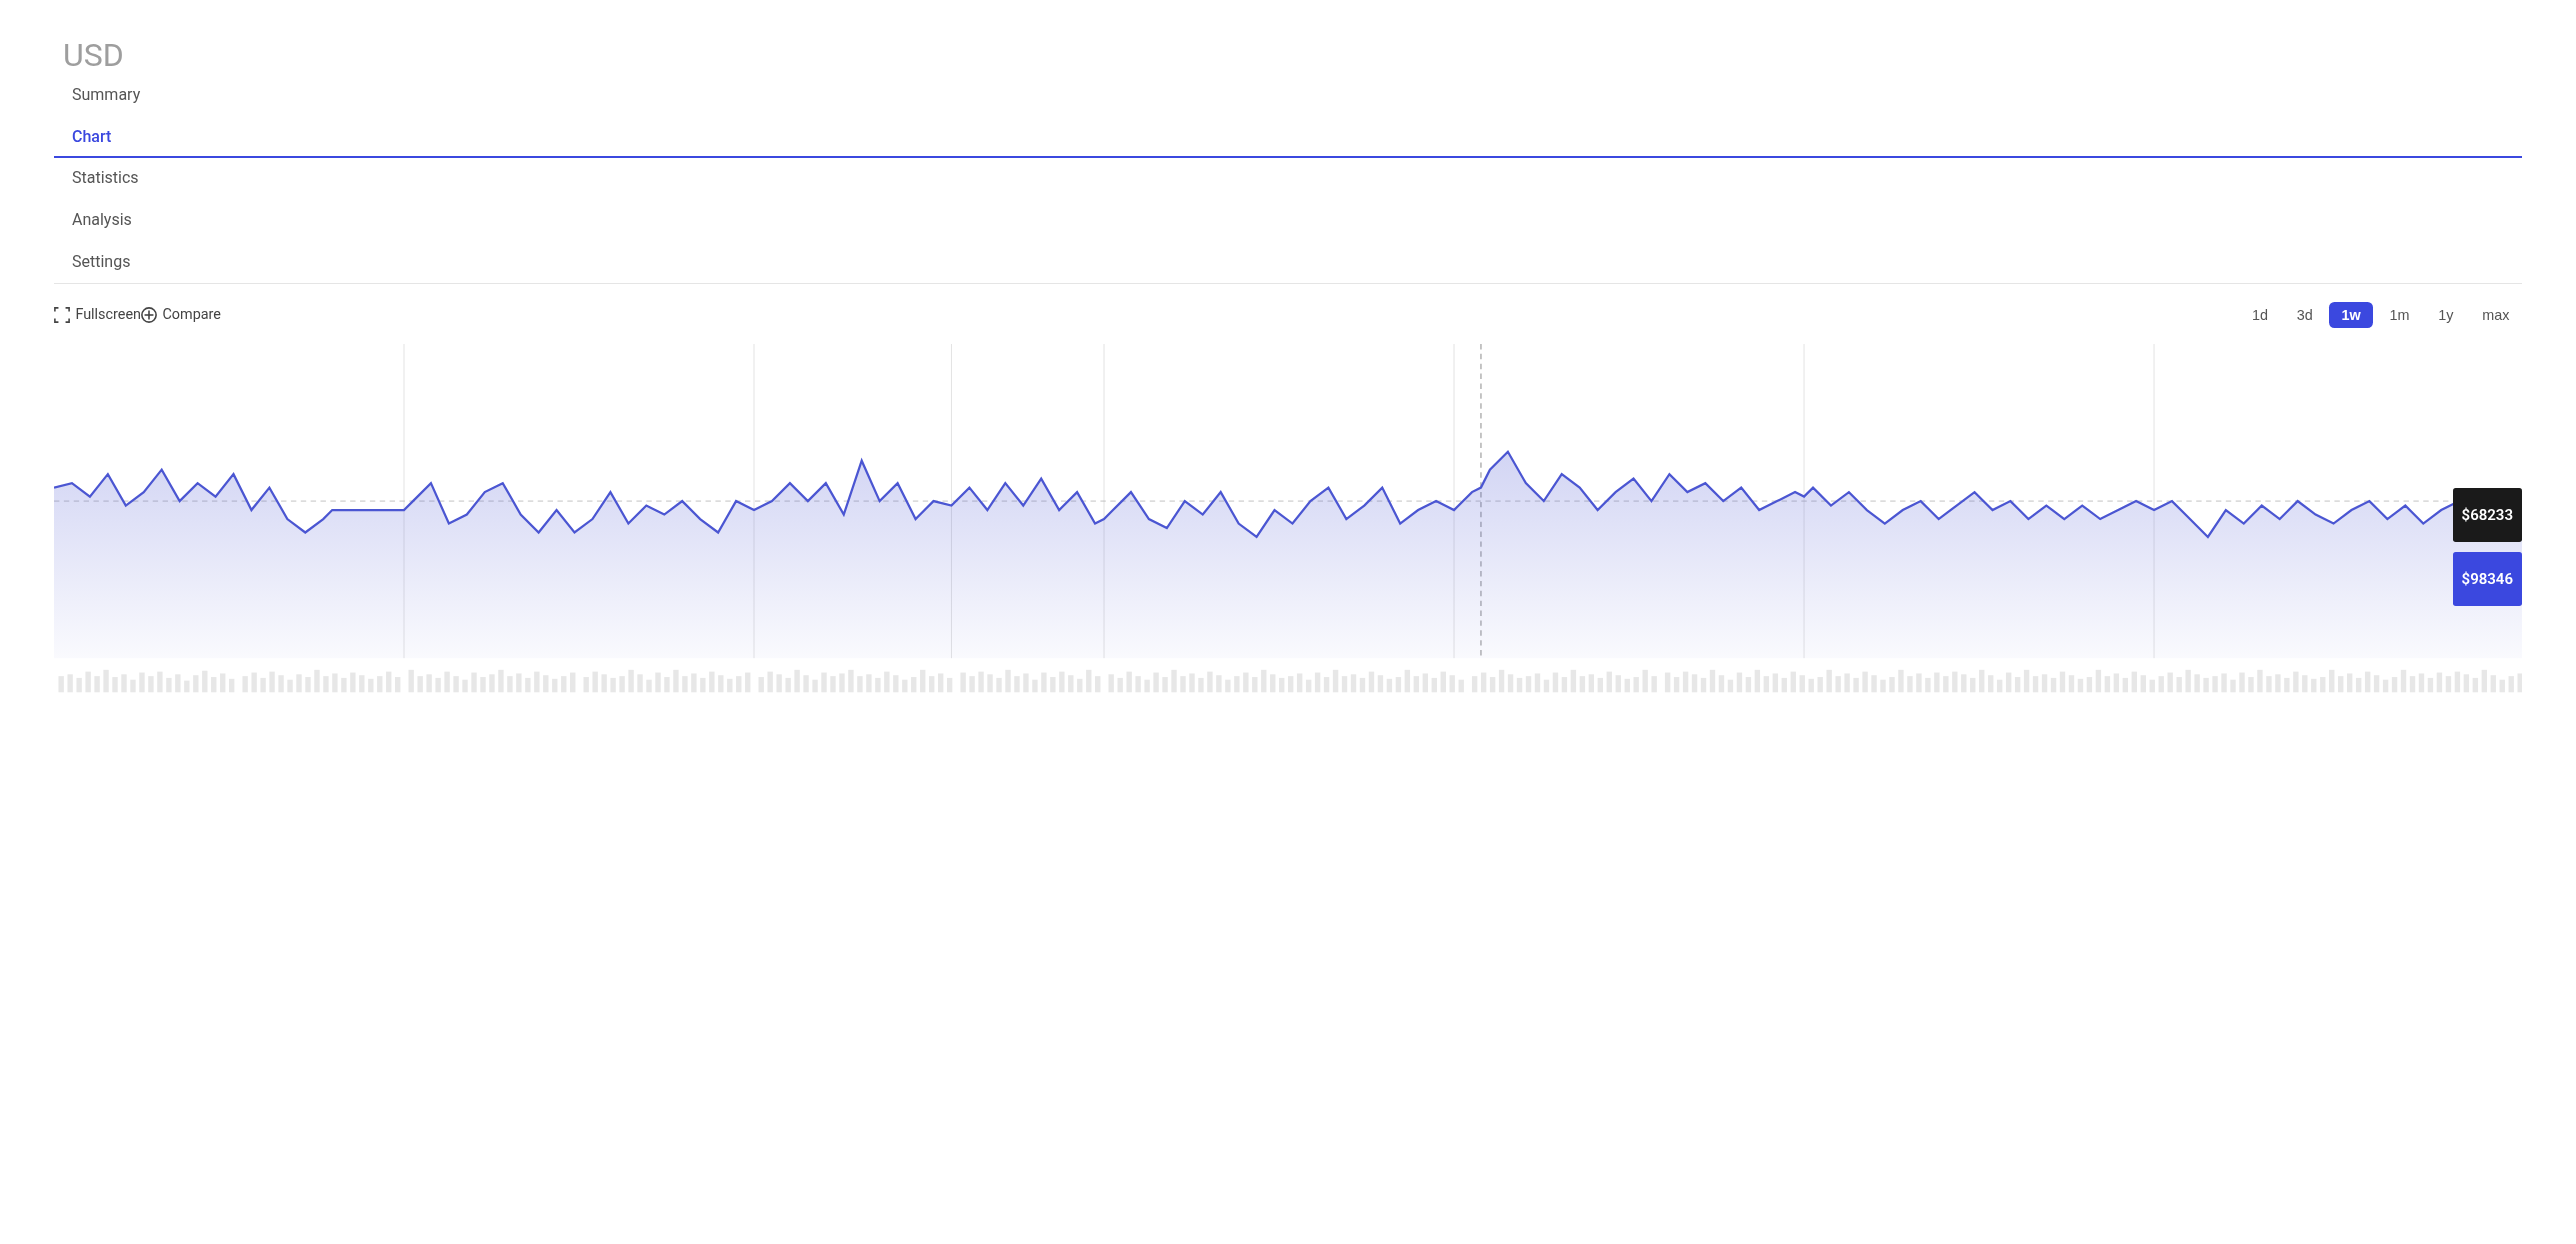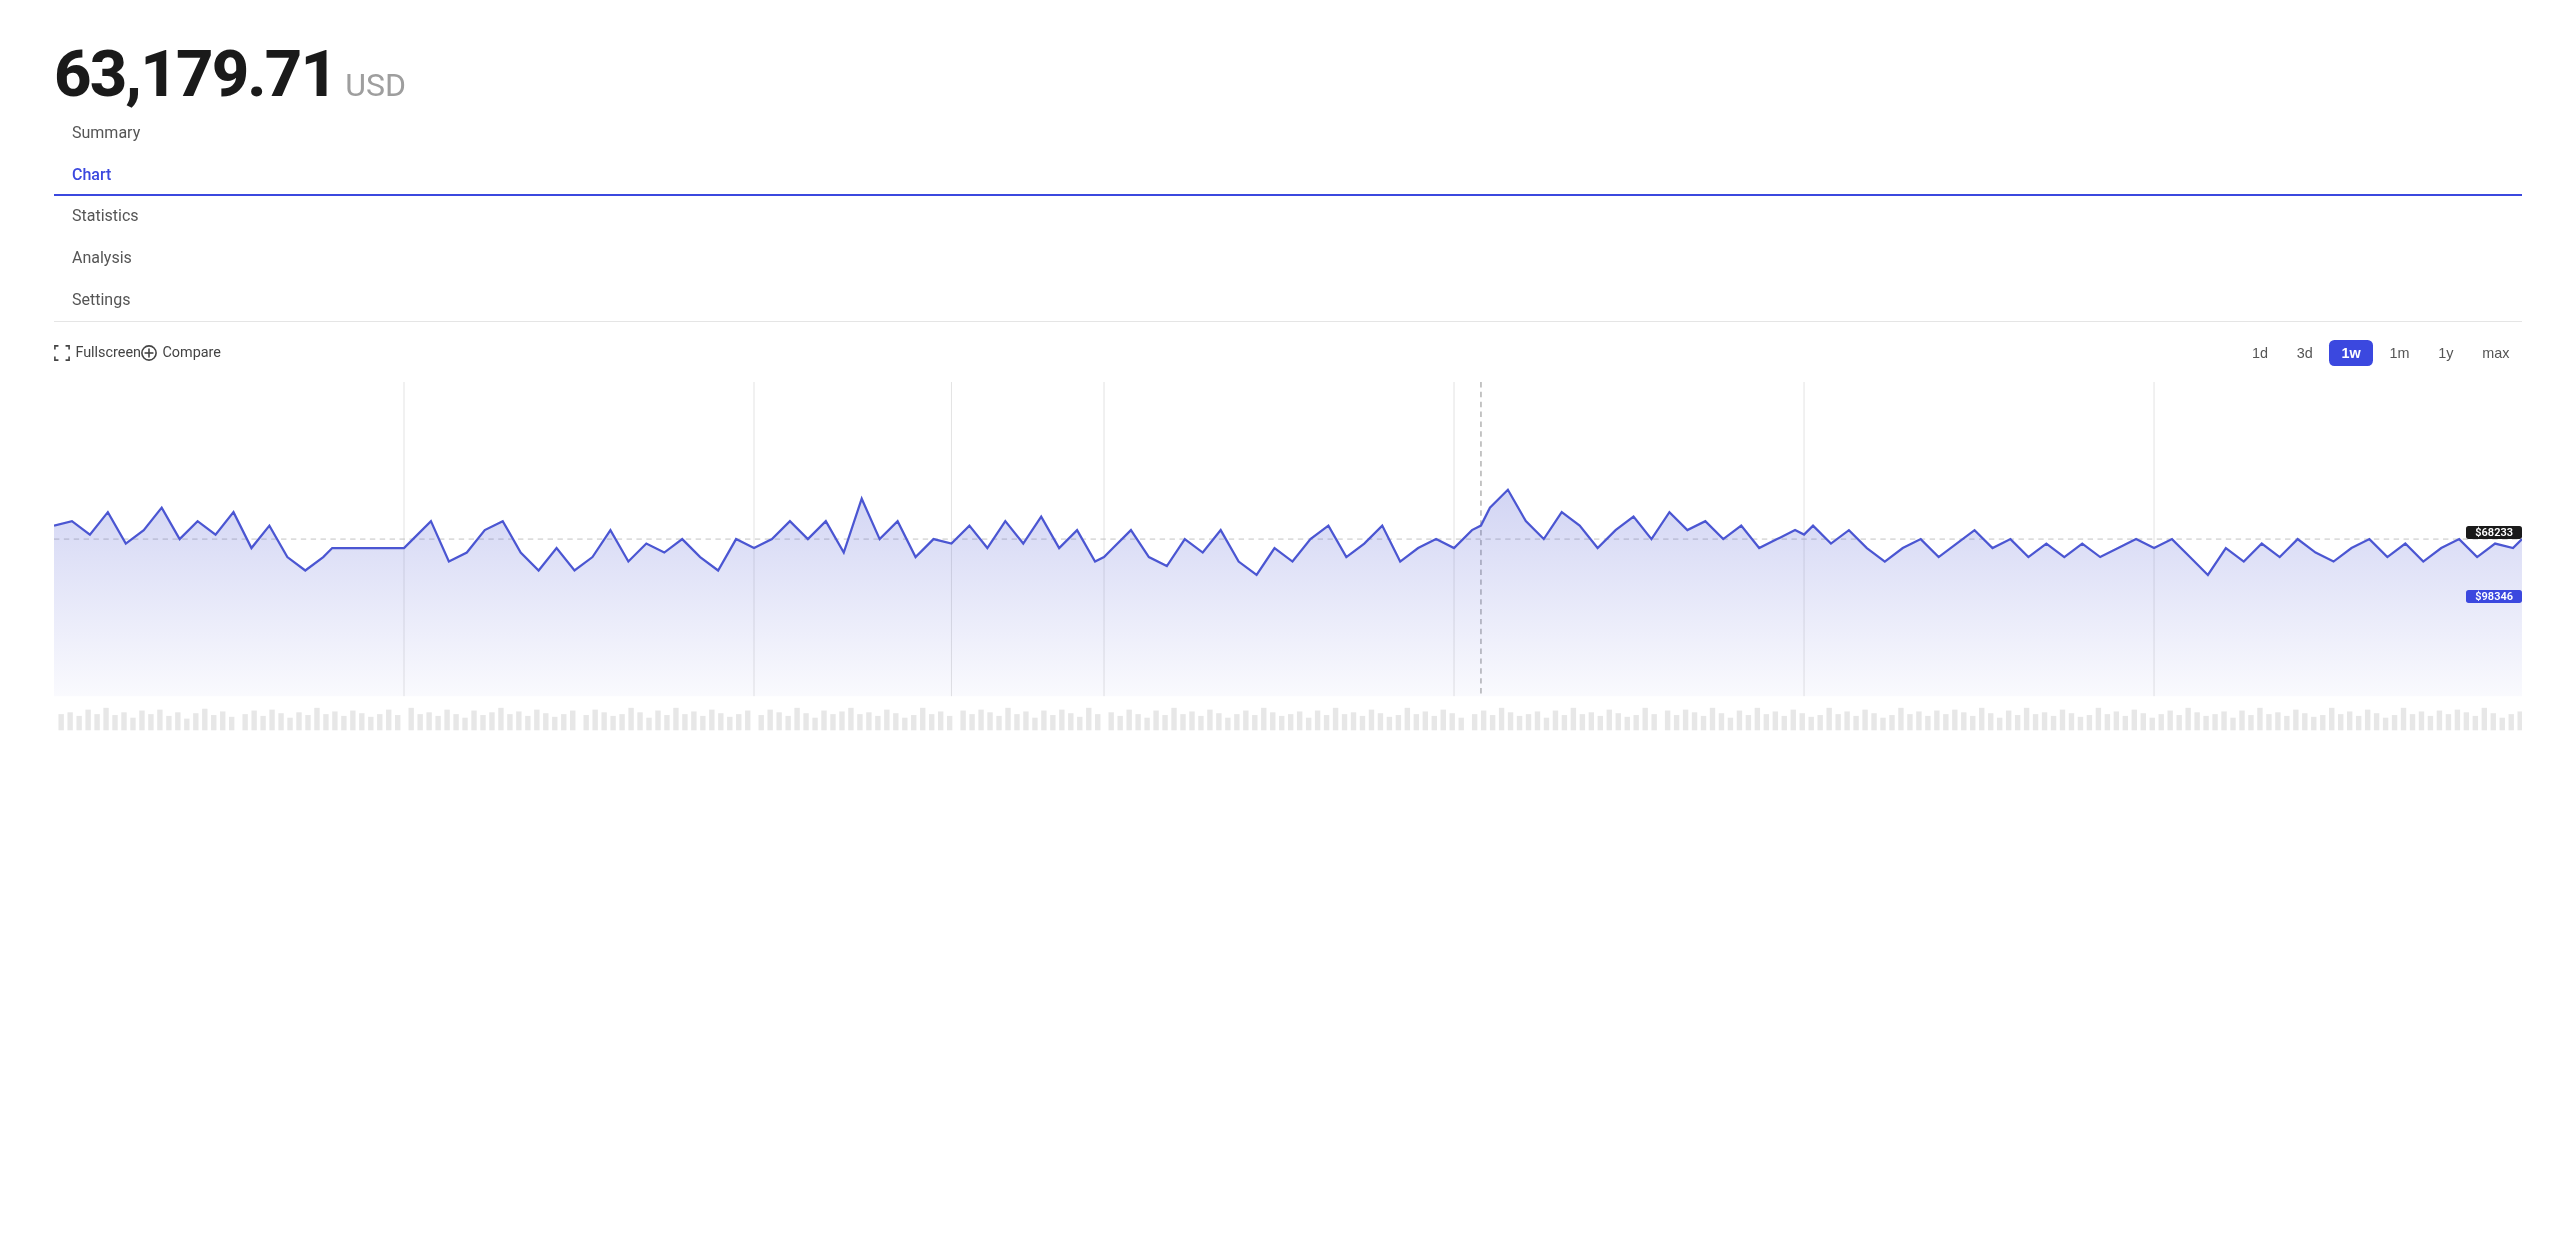--- a/index.html
+++ b/index.html
@@ -96,41 +96,40 @@
       position: relative;
       width: 100%;
       height: 377px;
       margin-top: 7.2px;
       overflow: hidden;
     }
 
     .price-label {
       position: absolute;
       right: 0;
-      padding: 0 9px;
-      font-size: 11px;
+      padding: 18px 9px;
+      font-size: 15px;
       font-weight: 600;
       border-radius: 2.7px;
       margin-left: 40px;
     }
     .price-label-high {
       background: #1a1a1a;
       color: #fff;
     }
     .price-label-low {
       background: #3b48df;
       color: #fff;
     }
   </style>
 </head>
 <body>
 
 <div>
   <div style="display:flex; align-items:baseline; gap:0;">
-    <span class="price-main">63,179.71</span>
     <span class="price-currency">USD</span>
   </div>
 </div>
 
 <div class="tabs">
   <div class="tab">Summary</div>
   <div class="tab active">Chart</div>
   <div class="tab">Statistics</div>
   <div class="tab">Analysis</div>
   <div class="tab">Settings</div>

